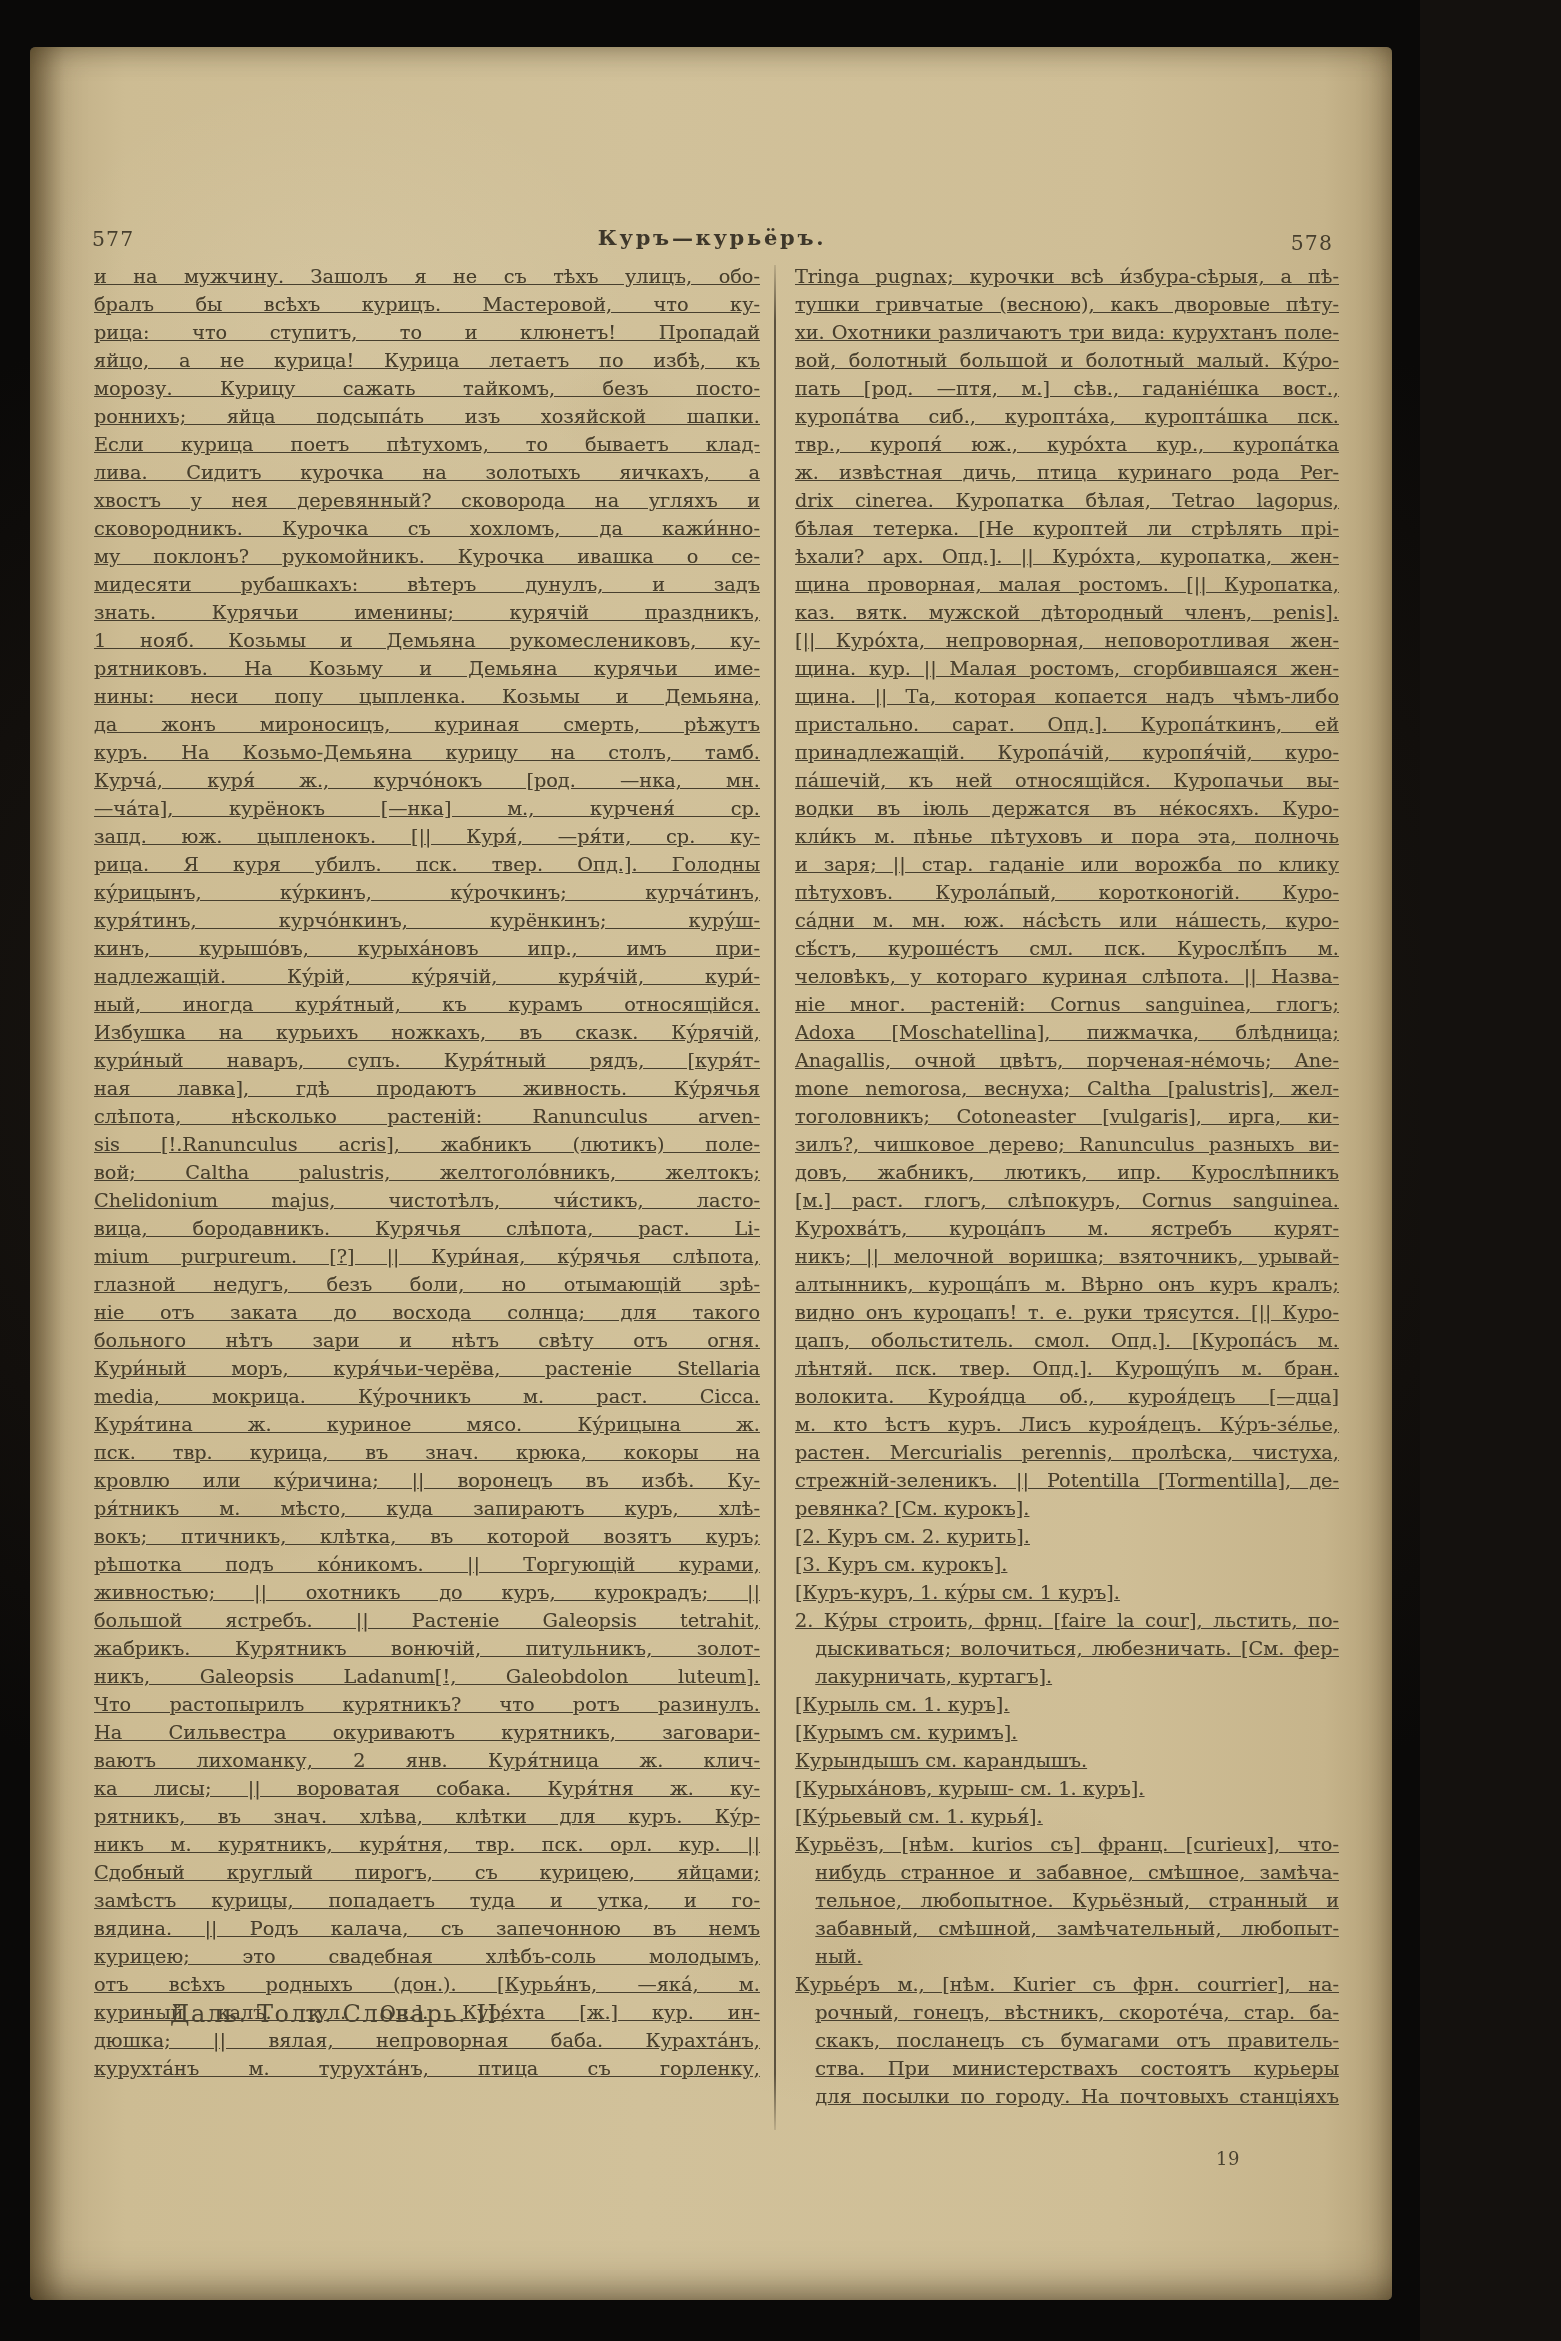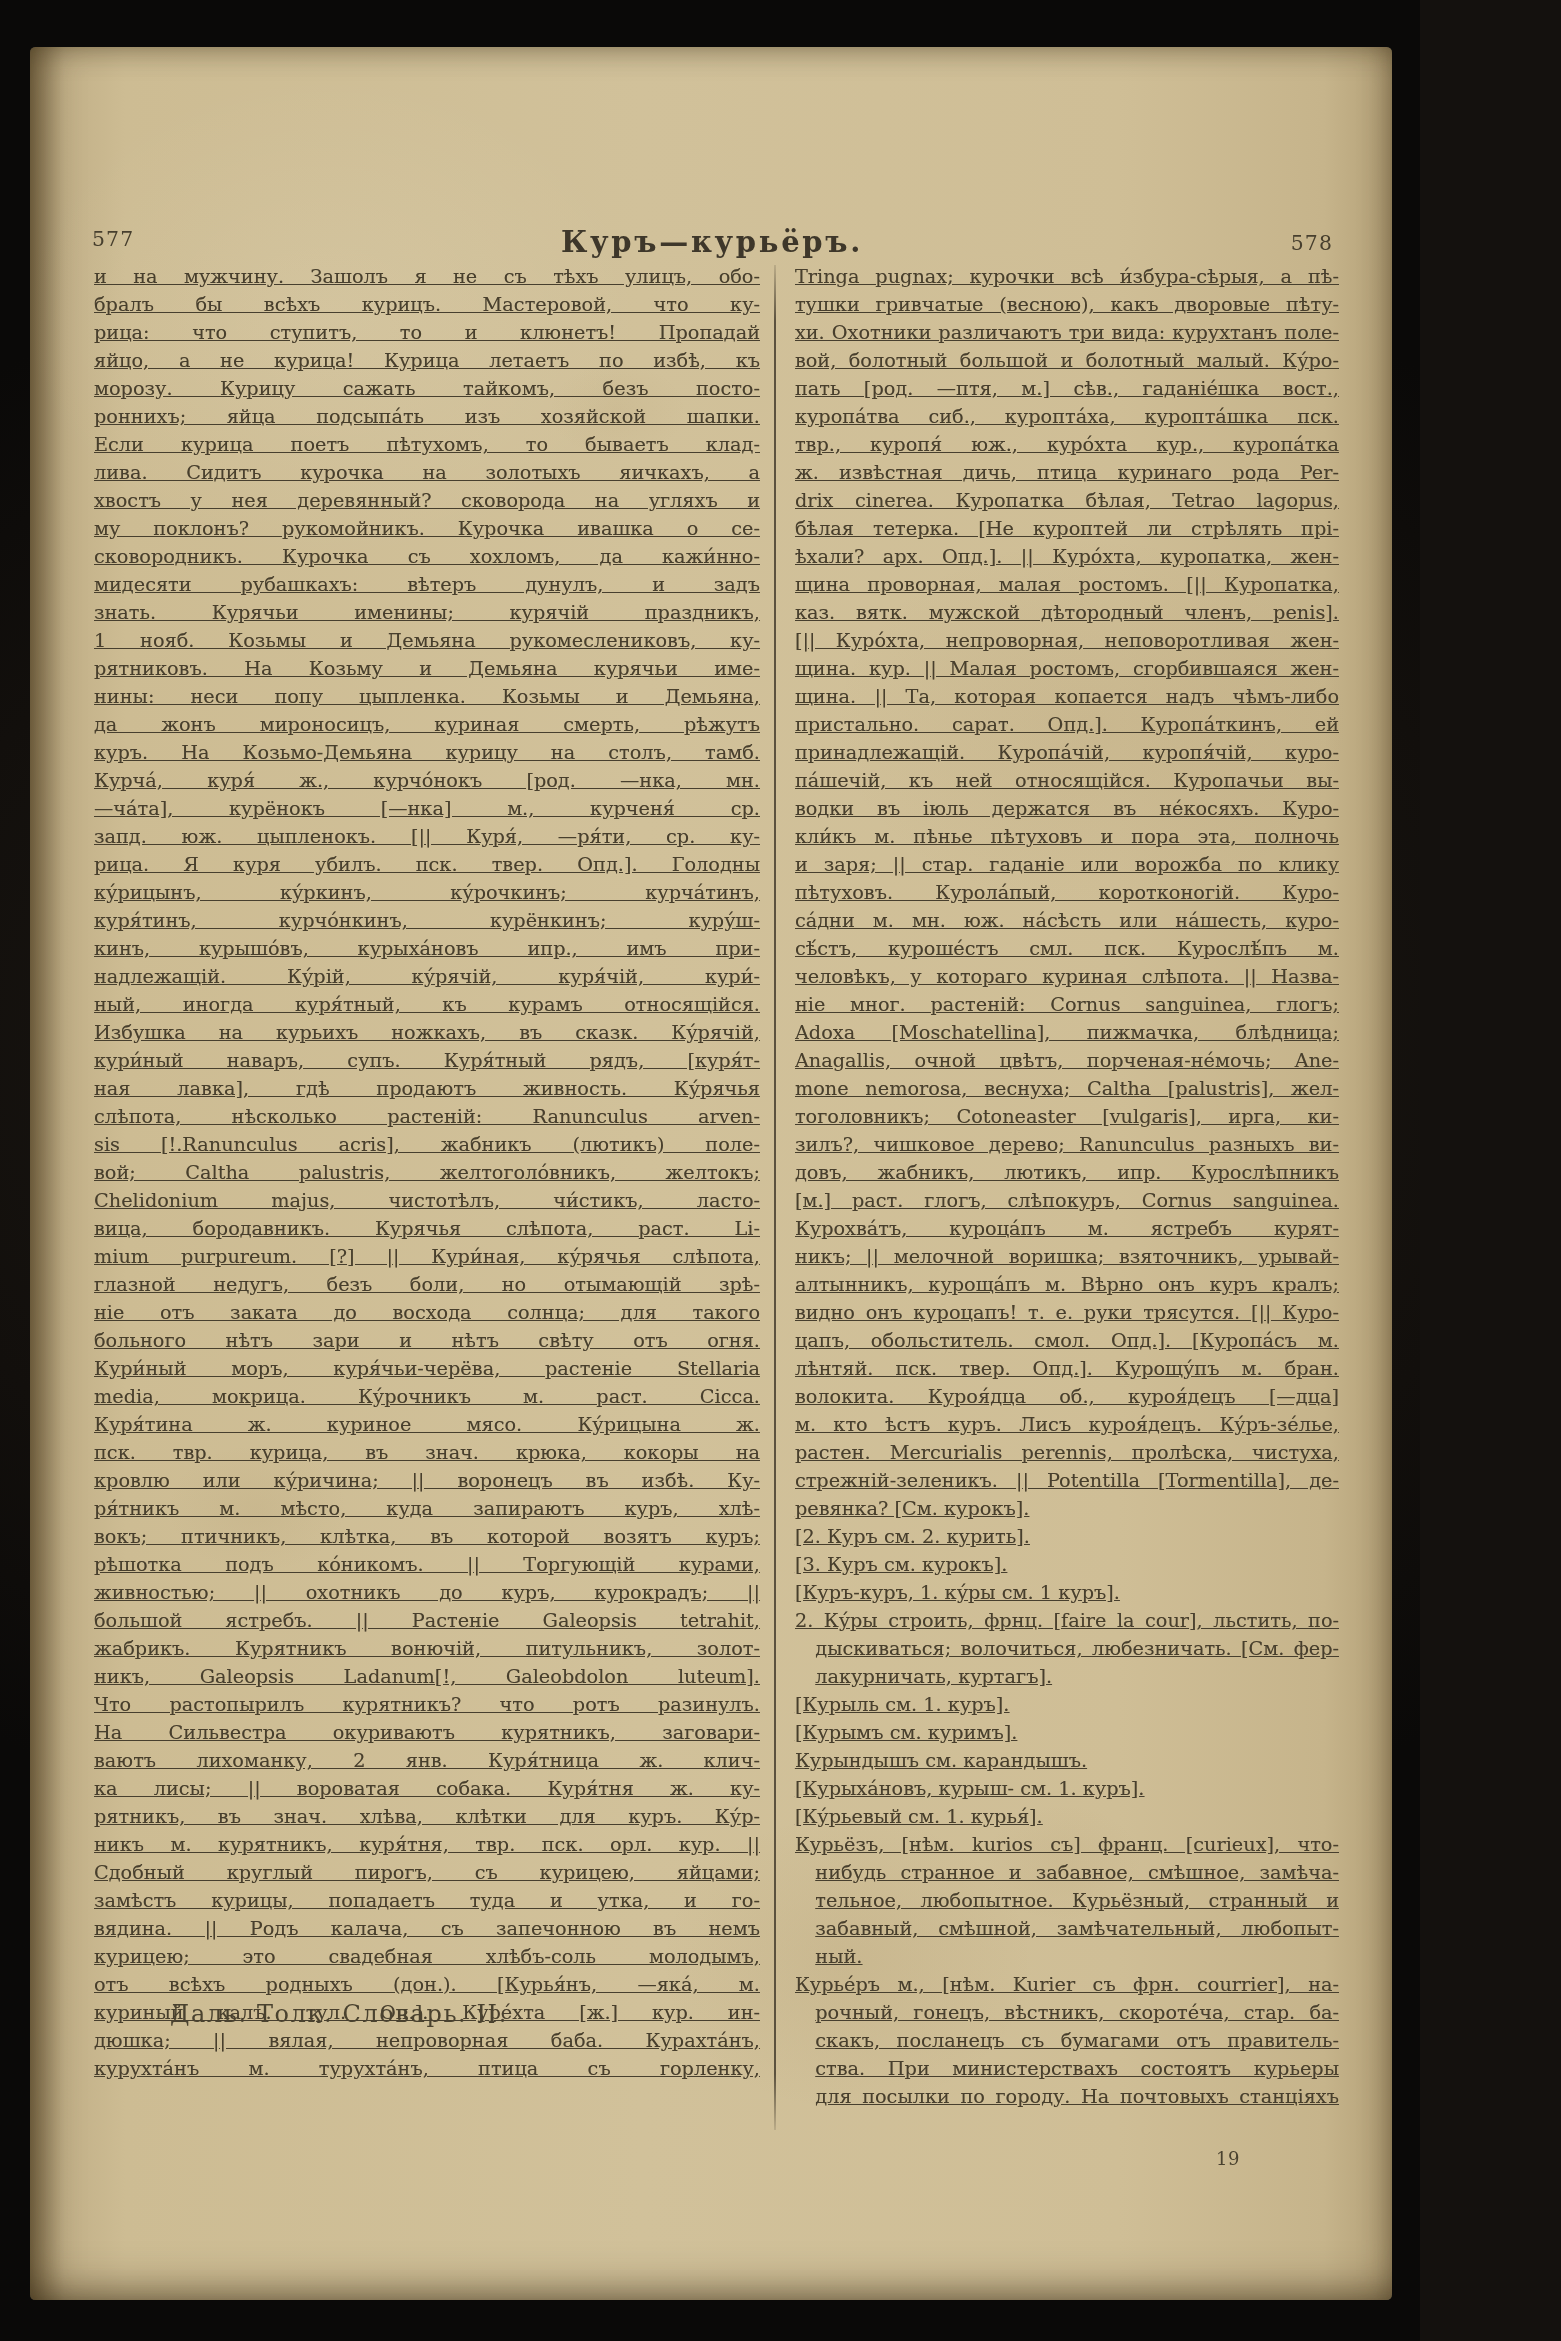--- a/index.html
+++ b/index.html
@@ -35,21 +35,21 @@
     position: absolute;
     top: 180px; left: 0; right: 0;
     height: 32px;
     font-size: 20.4px;
   }
   .pagenum-left  { position: absolute; left: 62px;  top: 0; letter-spacing: 1.1px; }
   .pagenum-right { position: absolute; right: 59px; top: 4px; letter-spacing: 1.1px; }
   .running-title {
     position: absolute; left: 682px; top: -2.1px;
     transform: translateX(-50%);
-    font-weight: bold; font-size: 29px; letter-spacing: 2.7px;
+    font-weight: bold; font-size: 21px; letter-spacing: 2.7px;
     color: #3e372a;
     white-space: nowrap;
   }
   .columns {
     position: absolute;
     top: 216px; left: 64px; right: 53px;
     display: flex; align-items: flex-start;
   }
   .column { display: block; }
   .column.left  { width: 666px; }
@@ -115,22 +115,22 @@
           <div class="para">
             <div class="line fill">и на мужчину. Зашолъ я не съ тѣхъ улицъ, обо-</div>
             <div class="line fill">бралъ бы всѣхъ курицъ. Мастеровой, что ку-</div>
             <div class="line fill">рица: что ступитъ, то и клюнетъ! Пропадай</div>
             <div class="line fill">яйцо, а не курица! Курица летаетъ по избѣ, къ</div>
             <div class="line fill">морозу. Курицу сажать тайкомъ, безъ посто-</div>
             <div class="line fill">роннихъ; яйца подсыпа́ть изъ хозяйской шапки.</div>
             <div class="line fill">Если курица поетъ пѣтухомъ, то бываетъ клад-</div>
             <div class="line fill">лива. Сидитъ курочка на золотыхъ яичкахъ, а</div>
             <div class="line fill">хвостъ у нея деревянный? сковорода на угляхъ и</div>
+            <div class="line fill">сковородникъ. Курочка съ хохломъ, да кажи́нно-</div>
             <div class="line fill">му поклонъ? рукомойникъ. Курочка ивашка о се-</div>
-            <div class="line fill">сковородникъ. Курочка съ хохломъ, да кажи́нно-</div>
             <div class="line fill">мидесяти рубашкахъ: вѣтеръ дунулъ, и задъ</div>
             <div class="line fill">знать. Курячьи именины; курячій праздникъ,</div>
             <div class="line fill">1 нояб. Козьмы и Демьяна рукомеслениковъ, ку-</div>
             <div class="line fill">рятниковъ. На Козьму и Демьяна курячьи име-</div>
             <div class="line fill">нины: неси попу цыпленка. Козьмы и Демьяна,</div>
             <div class="line fill">да жонъ мироносицъ, куриная смерть, рѣжутъ</div>
             <div class="line fill">куръ. На Козьмо-Демьяна курицу на столъ, тамб.</div>
             <div class="line fill">Курча́, куря́ ж., курчо́нокъ [род. —нка, мн.</div>
             <div class="line fill">—ча́та], курёнокъ [—нка] м., курченя́ ср.</div>
             <div class="line fill">запд. юж. цыпленокъ. [|| Куря́, —ря́ти, ср. ку-</div>

